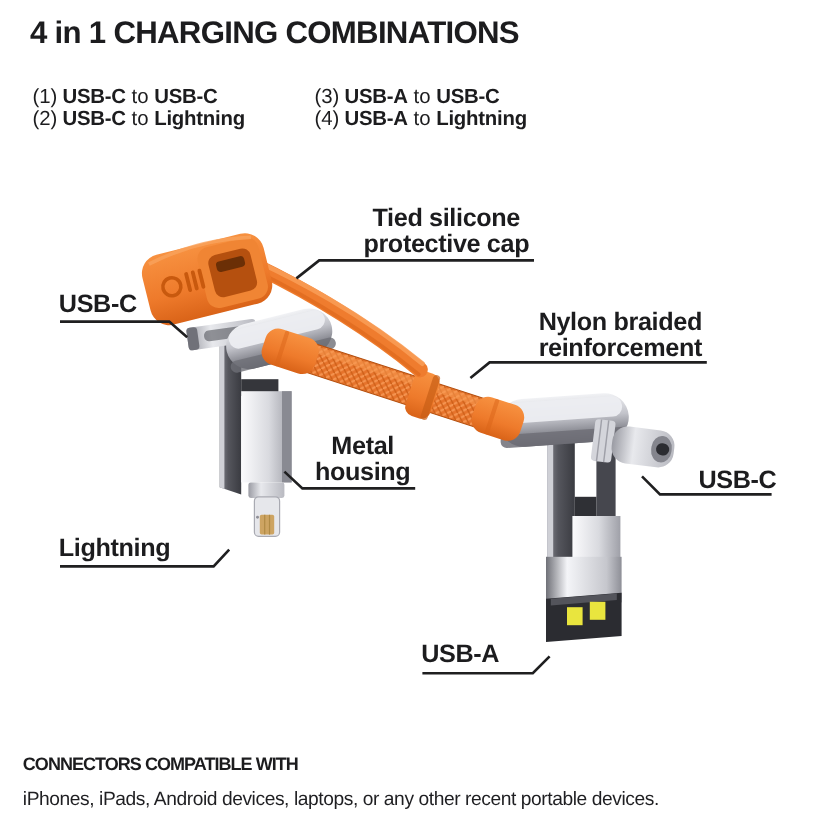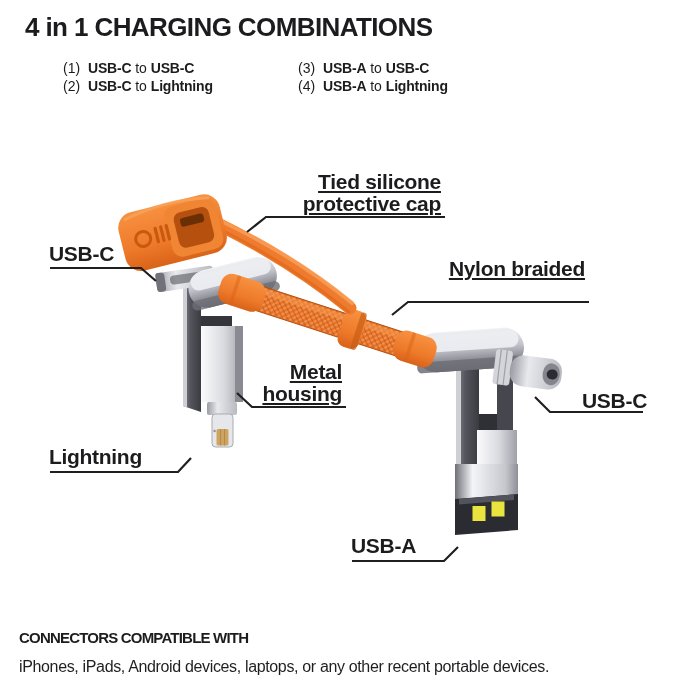--- a/index.html
+++ b/index.html
@@ -1,26 +1,26 @@
 <!DOCTYPE html>
 <html><head>
 <meta charset="utf-8">
 <style>
   html,body{margin:0;padding:0;background:#fff;}
   .stage{position:relative;width:696px;height:700px;background:#ffffff;overflow:hidden;
          font-family:"Liberation Sans",sans-serif;color:#1c1c1e;}
   .title{position:absolute;left:25px;top:12px;font-size:26px;font-weight:bold;
          letter-spacing:-0.6px;white-space:nowrap;}
-  .combos{position:absolute;top:60px;font-size:14px;line-height:17.5px;white-space:nowrap;margin-left:36px;}
+  .combos{position:absolute;top:72px;font-size:17px;line-height:17.5px;white-space:nowrap;}
   .col1{left:27px}.col2{left:262px}
   .combo-row .num{display:inline-block;width:25px;font-weight:normal;}
   .combo-row b{font-weight:bold;letter-spacing:-0.2px;}
   .lbl{position:absolute;font-weight:bold;font-size:21px;line-height:22px;
        letter-spacing:-0.3px;white-space:nowrap;color:#1c1c1e;}
-  .lbl.r{text-align:right;text-decoration:underline;}
+  .lbl.r{text-align:center;}
   .diagram-svg{position:absolute;left:0;top:0;}
   .footer-title{position:absolute;left:19px;top:629px;font-size:15px;font-weight:bold;
                 letter-spacing:-0.8px;white-space:nowrap;}
   .footer-sub{position:absolute;left:19px;top:658px;font-size:16px;letter-spacing:-0.35px;
               white-space:nowrap;color:#1f1f22;}
 </style>
 </head>
 <body>
 
 <div class="stage">
@@ -177,20 +177,21 @@
     </g>
   </svg>
 
   <div class="lbl r" style="right:255px;top:171px;">
     <div>Tied silicone</div>
     <div>protective cap</div>
   </div>
   <div class="lbl" style="left:49px;top:243px;">USB-C</div>
   <div class="lbl r" style="right:111px;top:258px;">
     <div>Nylon braided</div>
+    <div>reinforcement</div>
   </div>
   <div class="lbl r" style="right:354px;top:361px;">
     <div>Metal</div>
     <div>housing</div>
   </div>
   <div class="lbl" style="left:582px;top:390px;">USB-C</div>
   <div class="lbl" style="left:49px;top:446px;">Lightning</div>
   <div class="lbl" style="left:351px;top:535px;">USB-A</div>
 
   <div class="footer-title">CONNECTORS COMPATIBLE WITH</div>

